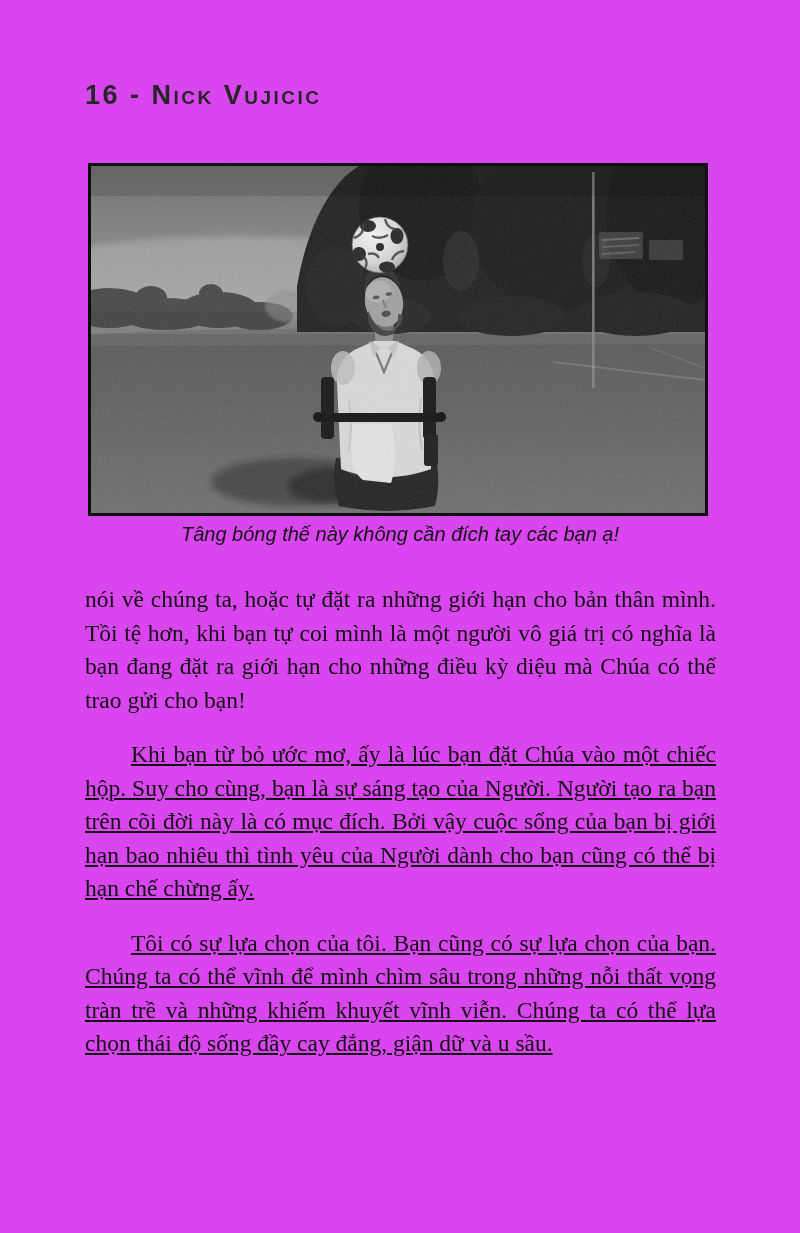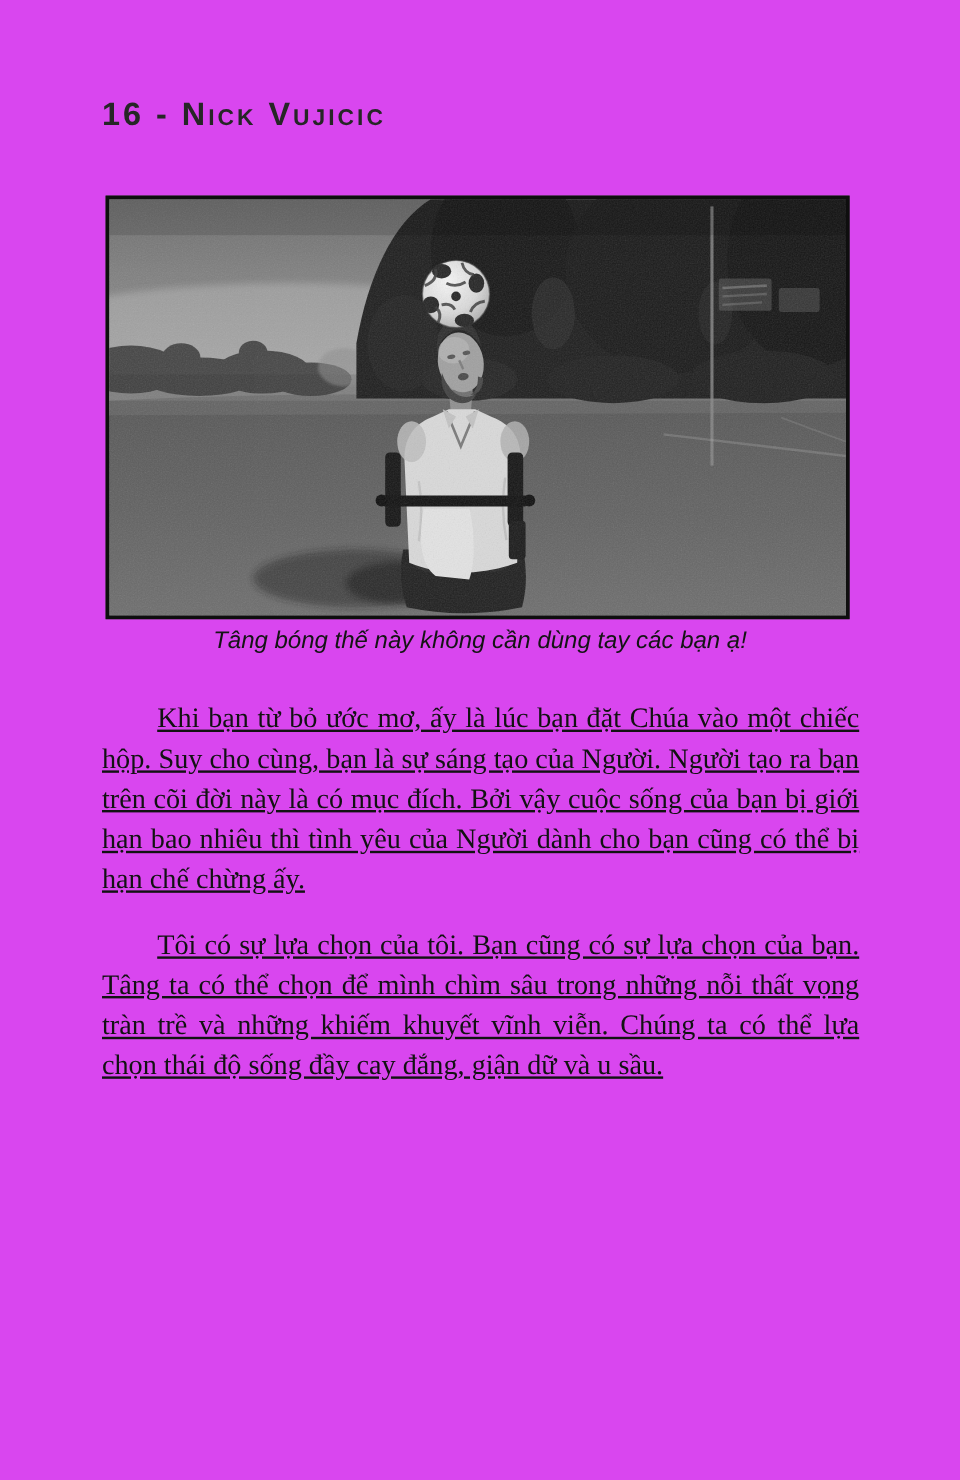--- a/index.html
+++ b/index.html
@@ -205,20 +205,21 @@
           <path d="M281,70 Q289,74 297,69"></path>
           <path d="M277,88 Q285,86 288,92"></path>
         </g>
       </g>
 
       <rect x="0" y="0" width="614" height="347" filter="url(#grain)" opacity="0.16"></rect>
       <rect x="0" y="0" width="614" height="30" fill="#000" opacity="0.12"></rect>
     </svg>
   </figure>
 
-  <div class="caption">Tâng bóng thế này không cần dùng tay các bạn ạ!</div>
+  <div class="caption">Tâng bóng thế này không cần đích tay các bạn ạ!</div>
 
   <div class="body-text">
+      <p class="">nói về chúng ta, hoặc tự đặt ra những giới hạn cho bản thân mình. Tồi tệ hơn, khi bạn tự coi mình là một người vô giá trị có nghĩa là bạn đang đặt ra giới hạn cho những điều kỳ diệu mà Chúa có thể trao gửi cho bạn!</p>
       <p class="indent">Khi bạn từ bỏ ước mơ, ấy là lúc bạn đặt Chúa vào một chiếc hộp. Suy cho cùng, bạn là sự sáng tạo của Người. Người tạo ra bạn trên cõi đời này là có mục đích. Bởi vậy cuộc sống của bạn bị giới hạn bao nhiêu thì tình yêu của Người dành cho bạn cũng có thể bị hạn chế chừng ấy.</p>
-      <p class="indent">Tôi có sự lựa chọn của tôi. Bạn cũng có sự lựa chọn của bạn. Tâng ta có thể chọn để mình chìm sâu trong những nỗi thất vọng tràn trề và những khiếm khuyết vĩnh viễn. Chúng ta có thể lựa chọn thái độ sống đầy cay đắng, giận dữ và u sầu.</p>
+      <p class="indent">Tôi có sự lựa chọn của tôi. Bạn cũng có sự lựa chọn của bạn. Chúng ta có thể vĩnh để mình chìm sâu trong những nỗi thất vọng tràn trề và những khiếm khuyết vĩnh viễn. Chúng ta có thể lựa chọn thái độ sống đầy cay đắng, giận dữ và u sầu.</p>
     </div>
 
 </div>
 
 </body></html>

